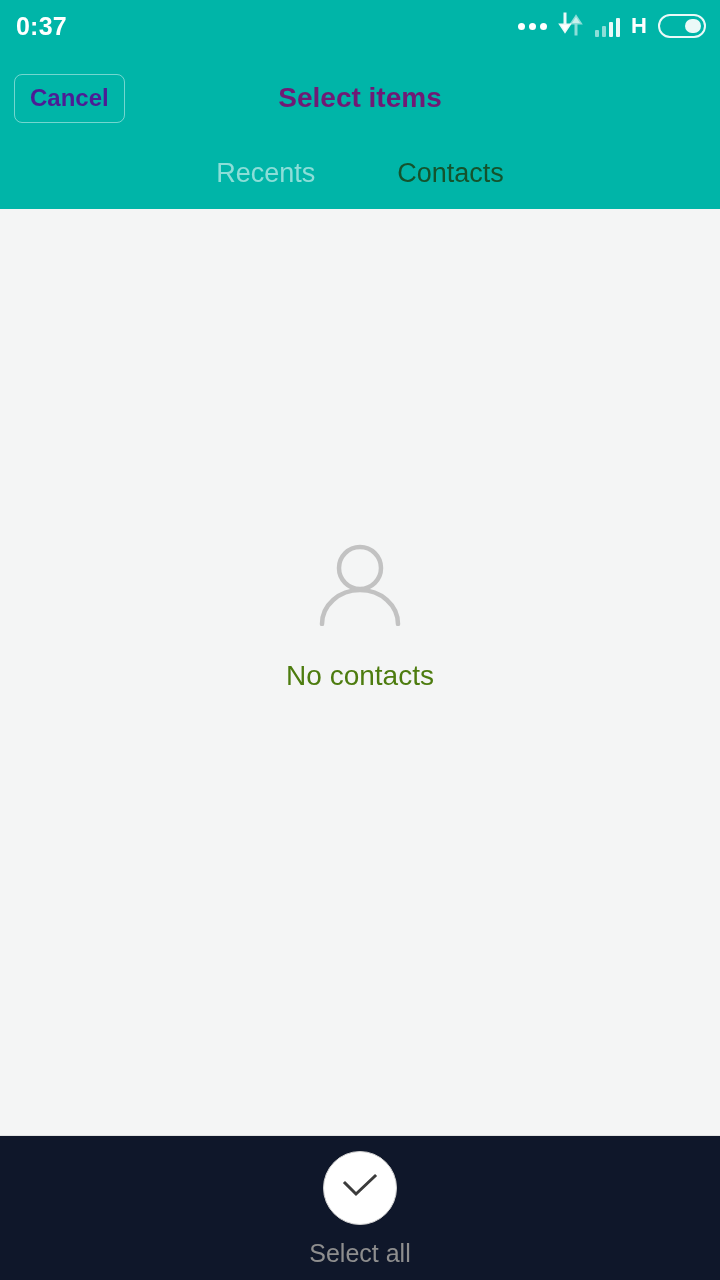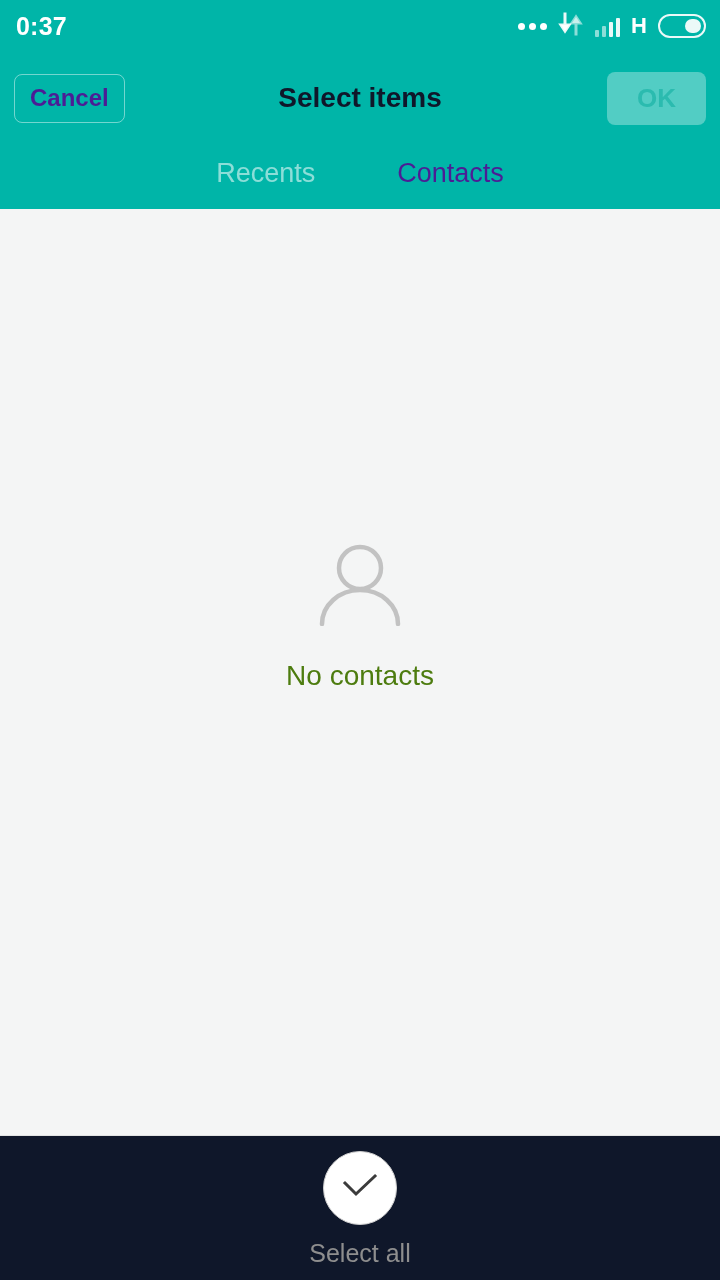--- a/index.html
+++ b/index.html
@@ -113,21 +113,21 @@
     font-weight: bold;
     padding: 11px 15px 12px;
     background: transparent;
     line-height: 1;
     cursor: pointer;
   }
   .action-title {
     position: absolute;
     left: 0; right: 0;
     text-align: center;
-    color: #0f172a;
+    color: #701a75;
     font-size: 28px;
     font-weight: bold;
     pointer-events: none;
   }
   .btn-ok {
     margin-left: auto;
     background: rgba(255,255,255,0.32);
     border: none;
     border-radius: 8px;
     color: #2bbbaf;
@@ -151,21 +151,21 @@
   }
   .tab {
     font-size: 27px;
     color: rgba(255,255,255,0.55);
     background: transparent;
     border: none;
     font-family: inherit;
     cursor: pointer;
     padding: 4px 6px;
   }
-  .tab.active { color: #4c1d95; }
+  .tab.active { color: #14532d; }
 
   
   .content {
     flex: 1 1 auto;
     background: #f4f5f5;
     position: relative;
     display: flex;
     flex-direction: column;
     align-items: center;
     justify-content: center;
@@ -246,21 +246,20 @@
 
         <span class="battery-icon">
           <span></span>
         </span>
       </div>
     </div>
 
     <div class="action-bar">
       <button class="btn-cancel">Cancel</button>
       <div class="action-title">Select items</div>
-      <button class="btn-ok">OK</button>
     </div>
 
     <div class="tab-bar">
       <button class="tab">Recents</button>
       <button class="tab active">Contacts</button>
     </div>
   </div>
 
   <div class="content">
     <div class="empty-wrap">

